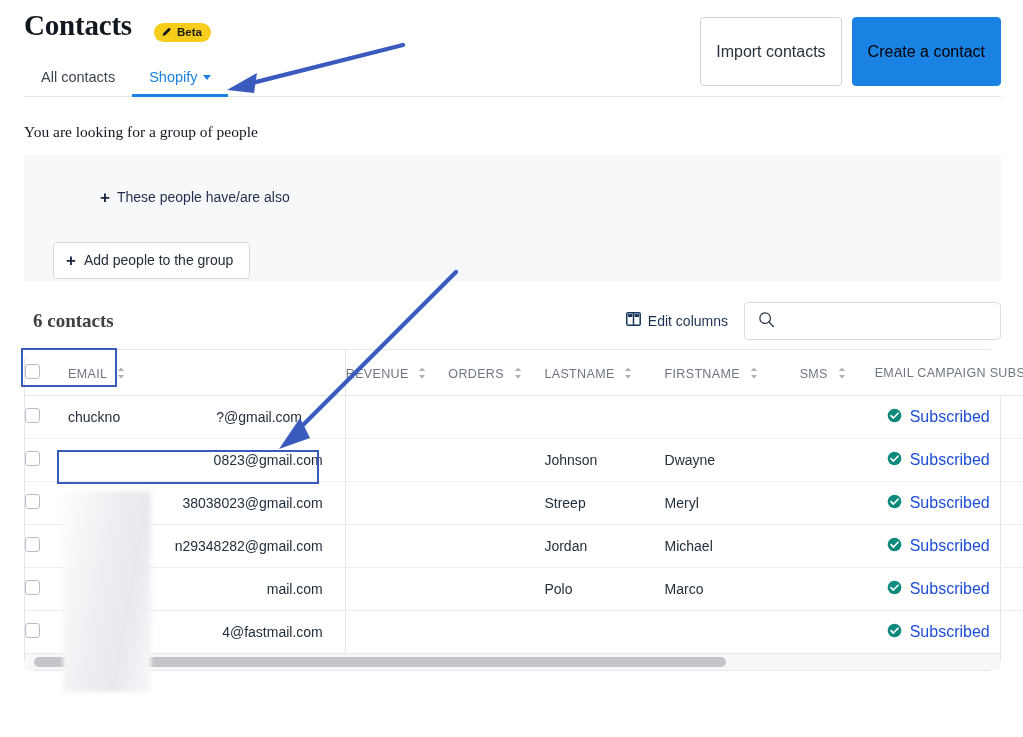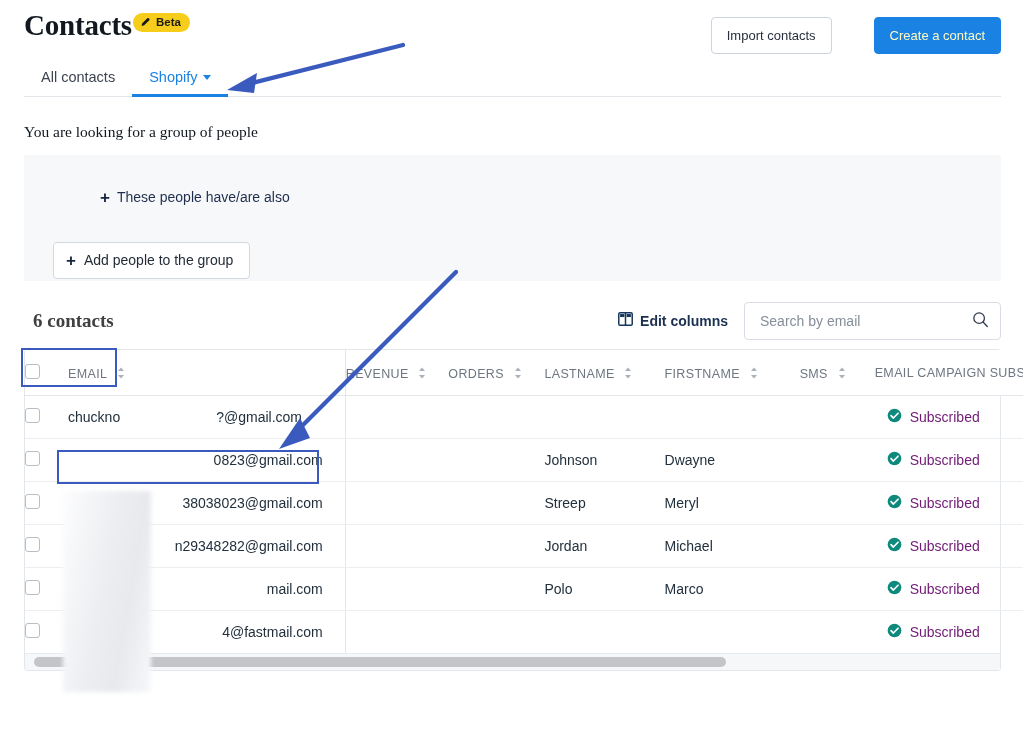--- a/index.html
+++ b/index.html
@@ -20,22 +20,22 @@
   .page-header {
     display: flex;
     align-items: flex-start;
     justify-content: space-between;
     padding: 8px 22px 0 24px;
     height: 52px;
     box-sizing: border-box;
   }
   .title-wrap {
     display: flex;
-    align-items: flex-start;
-    gap: 1px;
+    align-items: flex-end;
+    gap: 22px;
   }
   .page-title {
     font-family: "Liberation Serif", serif;
     font-weight: bold;
     font-size: 29px;
     line-height: 34px;
     color: #111820;
     letter-spacing: -0.2px;
     margin: 0;
   }
@@ -55,38 +55,37 @@
   .beta-badge svg { display: block; }
 
   .header-actions {
     display: flex;
     align-items: center;
     gap: 10px;
     margin-top: 9px;
   }
   .btn {
     font-family: "Liberation Sans", sans-serif;
-    font-size: 13px;
+    font-size: 16px;
     line-height: 17px;
     border-radius: 4px;
-    padding: 9px 15px;
+    padding: 25px 15px;
     cursor: pointer;
     white-space: nowrap;
     box-sizing: border-box;
-    margin-left: 32px;
   }
   .btn-secondary {
     background: #ffffff;
     border: 1px solid #cdd4dd;
     color: #28303d;
   }
   .btn-primary {
     background: #1a82e2;
     border: 1px solid #1a82e2;
-    color: #fef9c3;
+    color: #000000;
   }
 
   
   .tabs-bar {
     position: relative;
     margin: 12px 22px 0 24px;
     border-bottom: 1px solid #e2e6ea;
     display: flex;
     align-items: flex-end;
     gap: 0;
@@ -221,21 +220,21 @@
     gap: 16px;
   }
   .edit-columns {
     display: inline-flex;
     align-items: center;
     gap: 7px;
     font-size: 14px;
     line-height: 17px;
     color: #1c3152;
     cursor: pointer;
-    font-weight: 700;
+    font-weight: 400;
   }
   .search-box {
     width: 257px;
     height: 38px;
     border: 1px solid #d8dde4;
     border-radius: 4px;
     background: #fff;
     display: flex;
     align-items: center;
     padding: 0 11px 0 13px;
@@ -250,21 +249,21 @@
     color: #32404f;
     width: 205px;
     background: transparent;
   }
   .search-box input::placeholder { color: #858e99; }
 
   
   .table-wrap {
     margin: 6px 22px 0 24px;
     border: 1px solid #e3e7eb;
-    border-radius: 3px;
+    border-radius: 12px;
     position: relative;
     box-sizing: border-box;
   }
   table.contacts {
     border-collapse: collapse;
     table-layout: fixed;
     width: 1150px;
     font-size: 14px;
   }
   table.contacts th {
@@ -316,21 +315,21 @@
     position: relative;
     top: 1px;
     cursor: pointer;
   }
   .status-cell {
     display: flex;
     align-items: center;
     gap: 8px;
     padding-left: 12px;
   }
-  .status-text { color: #701a75; font-size: 14px; }
+  .status-text { color: #1d4ed8; font-size: 16px; }
 
   
   .hscroll {
     height: 16px;
     background: #f6f7f8;
     border-top: 1px solid #e7eaee;
     position: relative;
   }
   .hscroll-thumb {
     position: absolute;
@@ -417,21 +416,20 @@
         <svg width="15" height="14" viewBox="0 0 16 15" aria-hidden="true">
           <rect x="0.8" y="0.8" width="14.4" height="13.4" rx="1.4" fill="none" stroke="#17365d" stroke-width="1.6"></rect>
           <rect x="2.2" y="2.2" width="4.6" height="3.2" fill="#17365d"></rect>
           <rect x="9.2" y="2.2" width="4.6" height="3.2" fill="#17365d"></rect>
           <rect x="7.2" y="1" width="1.6" height="13" fill="#17365d"></rect>
         </svg>
       </span>
       <span>Edit columns</span>
     </div>
     <div class="search-box">
-      <input type="text" placeholder="Search by email" style="">
       <span>
         <svg width="17" height="17" viewBox="0 0 20 20" aria-hidden="true">
           <circle cx="8.4" cy="8.4" r="6.2" fill="none" stroke="#2d3a49" stroke-width="1.5"></circle>
           <line x1="13" y1="13" x2="18" y2="18.2" stroke="#2d3a49" stroke-width="1.5" stroke-linecap="round"></line>
         </svg>
       </span>
     </div>
   </div>
 </div>
 

